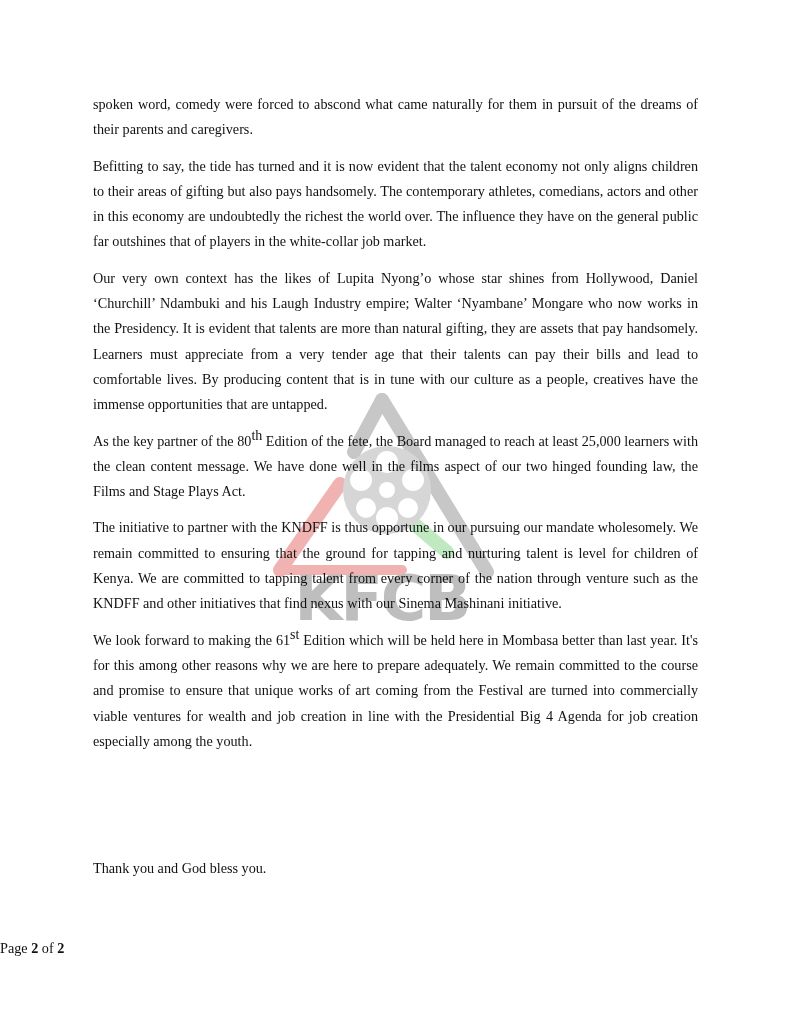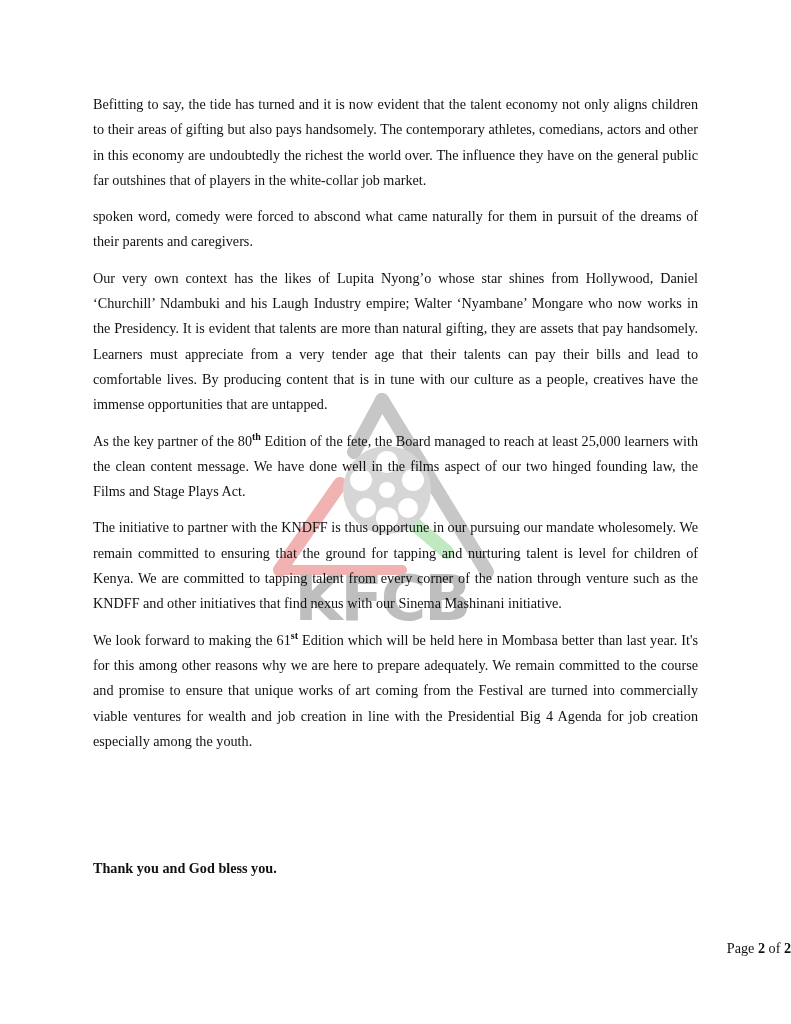--- a/index.html
+++ b/index.html
@@ -11,28 +11,28 @@
     position: absolute; left: 262px; top: 392px; width: 240px; height: 232px; opacity: 0.55;
     pointer-events: none;
   }
   .body-text {
     position: absolute; left: 93px; top: 92px; width: 605px;
     font-family: "Liberation Serif", "DejaVu Serif", serif;
     font-size: 14.2px; line-height: 25.3px; color: #111;
     text-align: justify;
   }
   .body-text p { margin: 0 0 11px 0; }
-  .body-text sup { font-size: 10px; line-height: 0; vertical-align: 6px; font-weight: bold; }
+  .body-text sup { font-size: 14px; line-height: 0; vertical-align: 6px; }
   .closing {
     position: absolute; left: 93px; top: 860px;
     font-family: "Liberation Serif", "DejaVu Serif", serif;
-    font-size: 14.2px; font-weight: bold; color: #111;
+    font-size: 14.2px; font-weight: normal; color: #111;
   }
   .footer {
-    position: absolute; left: 0; width: 791px; top: 940px; text-align: right;
+    position: absolute; left: 0; width: 791px; top: 940px; text-align: left;
     font-family: "Liberation Serif", "DejaVu Serif", serif;
     font-size: 14.2px; color: #111;
   }
   .footer b { font-weight: bold; }
 </style>
 </head>
 <body>
 
 <div class="page">
 
@@ -52,22 +52,22 @@
     <circle cx="125" cy="126" r="11" fill="#ffffff"></circle>
     <circle cx="99" cy="88" r="11" fill="#ffffff"></circle>
     <circle cx="151" cy="88" r="11" fill="#ffffff"></circle>
     <circle cx="104" cy="116" r="10" fill="#ffffff"></circle>
     <circle cx="146" cy="116" r="10" fill="#ffffff"></circle>
 
     <text x="120" y="228" text-anchor="middle" font-family="DejaVu Sans, sans-serif" font-weight="bold" font-size="62" fill="#8a8a8a" letter-spacing="-2">KFCB</text>
   </svg>
 
   <div class="body-text">
+    <p>spoken word, comedy were forced to abscond what came naturally for them in pursuit of the dreams of their parents and caregivers.</p>
     <p>Befitting to say, the tide has turned and it is now evident that the talent economy not only aligns children to their areas of gifting but also pays handsomely. The contemporary athletes, comedians, actors and other in this economy are undoubtedly the richest the world over. The influence they have on the general public far outshines that of players in the white-collar job market.</p>
-    <p>spoken word, comedy were forced to abscond what came naturally for them in pursuit of the dreams of their parents and caregivers.</p>
     <p>Our very own context has the likes of Lupita Nyong’o whose star shines from Hollywood, Daniel ‘Churchill’ Ndambuki and his Laugh Industry empire; Walter ‘Nyambane’ Mongare who now works in the Presidency. It is evident that talents are more than natural gifting, they are assets that pay handsomely. Learners must appreciate from a very tender age that their talents can pay their bills and lead to comfortable lives. By producing content that is in tune with our culture as a people, creatives have the immense opportunities that are untapped.</p>
     <p><span>As the key partner of the 80</span><sup>th</sup><span> Edition of the fete, the Board managed to reach at least 25,000 learners with the clean content message. We have done well in the films aspect of our two hinged founding law, the Films and Stage Plays Act.</span></p>
     <p>The initiative to partner with the KNDFF is thus opportune in our pursuing our mandate wholesomely. We remain committed to ensuring that the ground for tapping and nurturing talent is level for children of Kenya. We are committed to tapping talent from every corner of the nation through venture such as the KNDFF and other initiatives that find nexus with our Sinema Mashinani initiative.</p>
     <p><span>We look forward to making the 61</span><sup>st</sup><span> Edition which will be held here in Mombasa better than last year. It's for this among other reasons why we are here to prepare adequately. We remain committed to the course and promise to ensure that unique works of art coming from the Festival are turned into commercially viable ventures for wealth and job creation in line with the Presidential Big 4 Agenda for job creation especially among the youth.</span></p>
   </div>
 
   <div class="closing">Thank you and God bless you.</div>
 
   <div class="footer">
     <span>Page</span>

